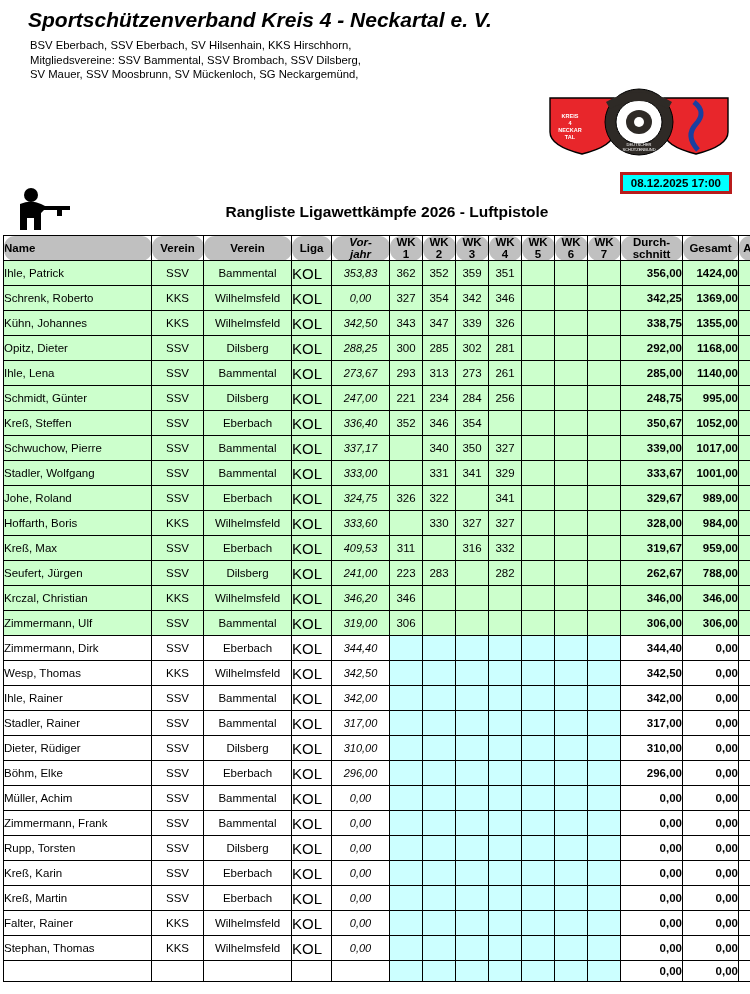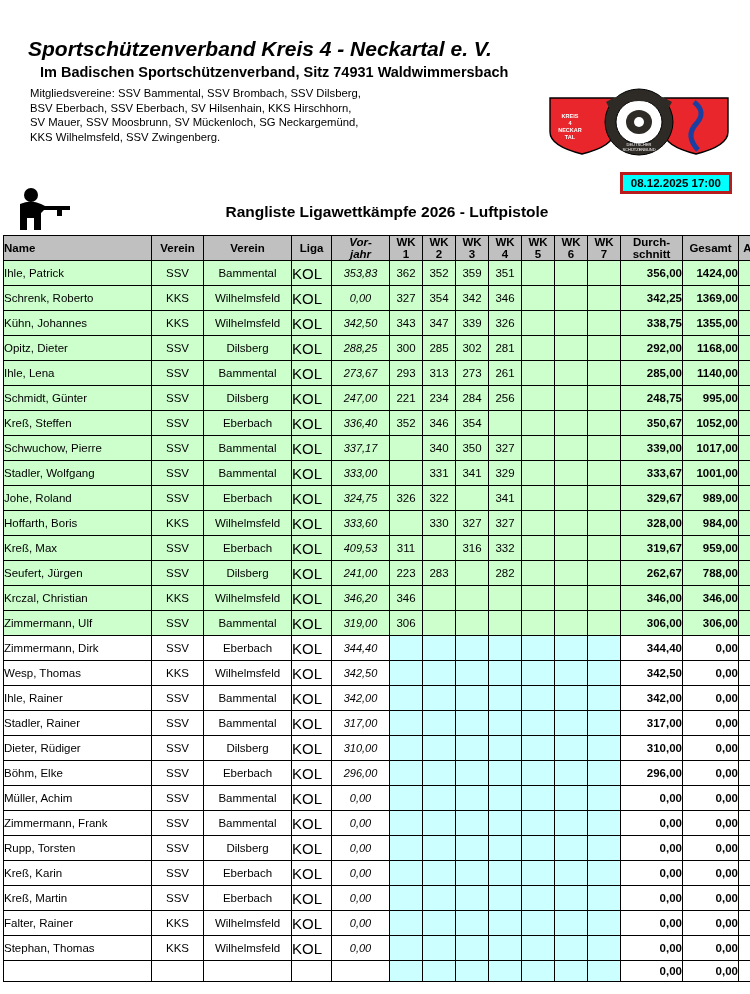--- a/index.html
+++ b/index.html
@@ -13,21 +13,20 @@
     font-family: "Liberation Sans", sans-serif;
     color: #000000;
     position: relative;
     overflow: hidden;
   }
 
   
   .header {
     position: relative;
     padding: 8px 0 0 0;
-    margin-top: 29px;
   }
   .club-title {
     font-size: 21px;
     font-weight: bold;
     font-style: italic;
     margin-left: 28px;
     letter-spacing: 0px;
   }
   .club-sub {
     font-size: 14.5px;
@@ -108,20 +107,21 @@
     overflow: hidden;
     white-space: nowrap;
   }
   thead th {
     background: #c0c0c0;
     font-size: 11.5px;
     font-weight: bold;
     text-align: center;
     vertical-align: middle;
     height: 52px;
+    border-radius: 11px;
   }
   th.th-name { text-align: left; padding-left: 5px; }
   th.th-vorjahr { font-style: italic; }
   .wk-two { line-height: 12px; }
 
   td { vertical-align: middle; }
   td.c-name { padding-left: 5px; text-align: left; }
   td.c-verein1 { text-align: center; }
   td.c-verein2 { text-align: center; }
   td.c-liga { font-size: 15px; }
@@ -155,26 +155,24 @@
   tr.row-green td { background: #ccffcc; }
   tr.row-green td.c-wk { background: #ccffcc; }
 
   tr.footer-row td { height: 20px; }
 </style>
 </head>
 <body>
 
 <div class="header">
   <div class="club-title">Sportschützenverband Kreis 4 - Neckartal e. V.</div>
-  <div class="club-sub">Im Badischen Sportschützenverband, Sitz 74931 Waldwimmersbach</div>
   <div class="members">
+    <div>BSV Eberbach, SSV Eberbach, SV Hilsenhain, KKS Hirschhorn,</div>
     <div>Mitgliedsvereine: SSV Bammental, SSV Brombach, SSV Dilsberg,</div>
-    <div>BSV Eberbach, SSV Eberbach, SV Hilsenhain, KKS Hirschhorn,</div>
     <div>SV Mauer, SSV Moosbrunn, SV Mückenloch, SG Neckargemünd,</div>
-    <div>KKS Wilhelmsfeld, SSV Zwingenberg.</div>
   </div>
 </div>
 
 <div class="emblem">
   <svg width="190" height="75" viewBox="0 0 190 75" xmlns="http://www.w3.org/2000/svg">
 
     <path d="M6 16 L70 16 L70 50 Q70 64 38 72 Q6 64 6 50 Z" fill="#e8262b" stroke="#000" stroke-width="1.4"></path>
 
     <path d="M120 16 L184 16 L184 50 Q184 64 152 72 Q120 64 120 50 Z" fill="#e8262b" stroke="#000" stroke-width="1.4"></path>
 

